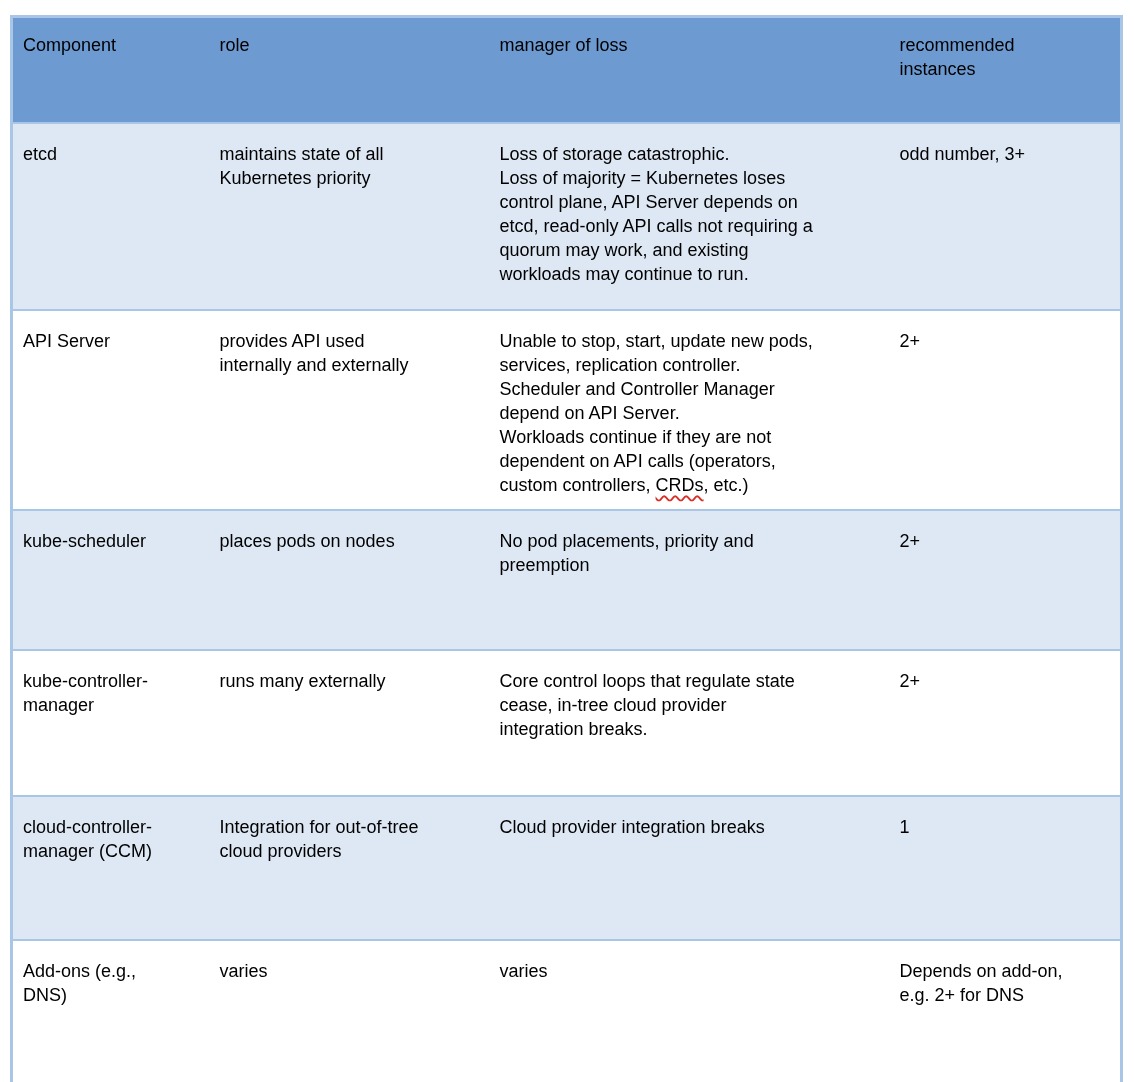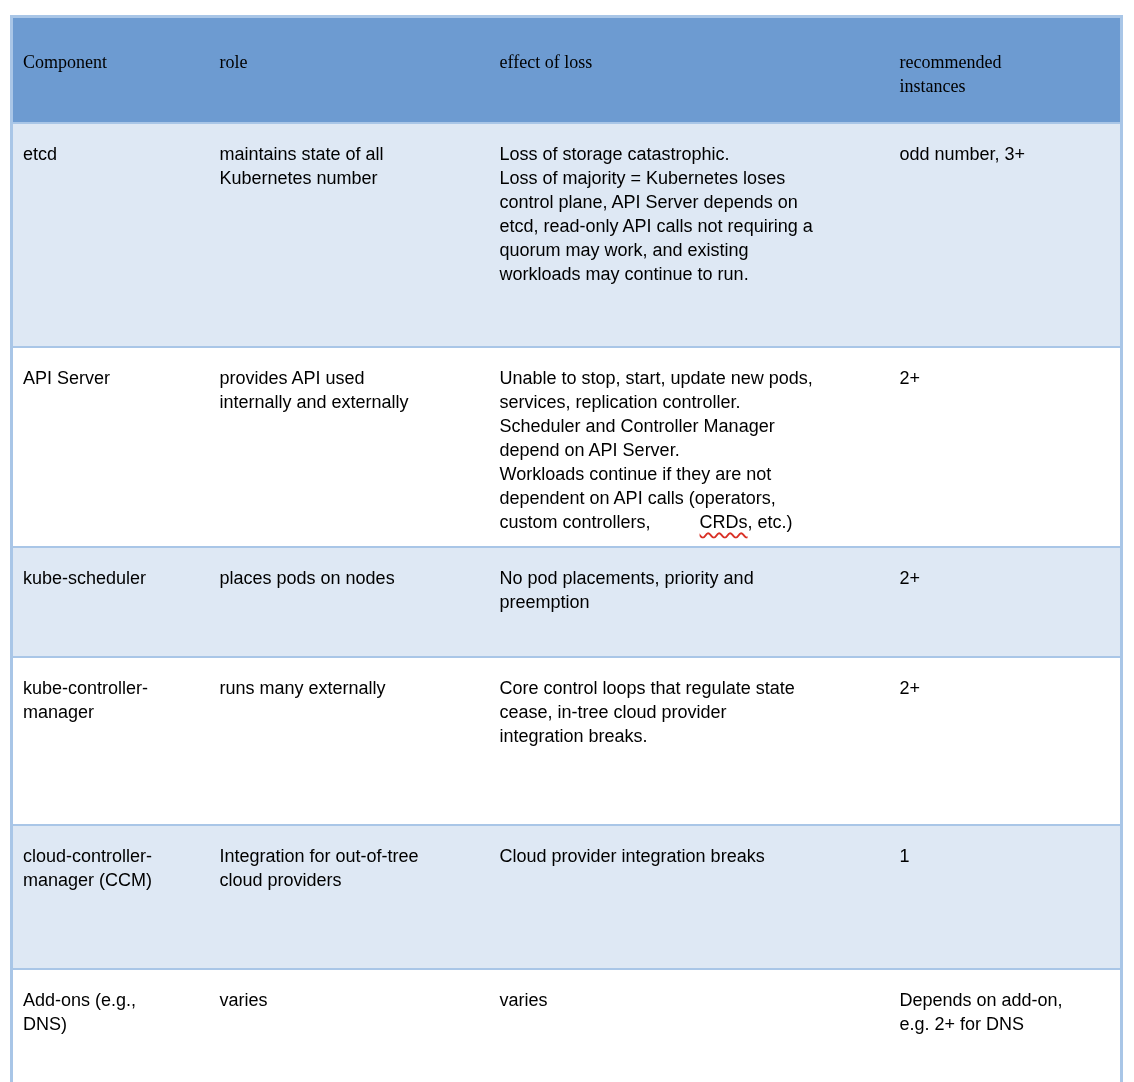--- a/index.html
+++ b/index.html
@@ -44,68 +44,66 @@
     padding: 18px 12px 12px 10px;
     white-space: pre-line;
     overflow-wrap: break-word;
     border-top: 2px solid var(--table-border);
     border-bottom: 2px solid var(--table-border);
     border-left: none;
     border-right: none;
   }
   .components-table thead th {
     background: var(--header-bg);
-    padding-top: 32px;
-    font-family: Liberation Serif, serif;
+    padding-top: 15px;
   }
   tr.row-alt td   { background: var(--alt-row-bg); }
   tr.row-white td { background: var(--white-row-bg); }
 
   tr.h-header { height: 106px; }
-  tr.h-r0 { height: 224px; }
+  tr.h-r0 { height: 187px; }
   tr.h-r1 { height: 176px; }
-  tr.h-r2 { height: 110px; }
-  tr.h-r3 { height: 168px; }
+  tr.h-r2 { height: 140px; }
+  tr.h-r3 { height: 146px; }
   tr.h-r4 { height: 144px; }
   tr.h-r5 { height: 175px; }
 
   .misspelled {
     text-decoration-line: underline;
     text-decoration-style: wavy;
     text-decoration-color: var(--spellcheck-underline);
     text-decoration-thickness: 2px;
     text-underline-offset: 4px;
-    margin-left: 44px;
   }
 </style>
 </head>
 <body>
 
 <div class="page">
   <table class="components-table">
     <colgroup>
       <col style="width:198px">
       <col style="width:280px">
       <col style="width:400px">
       <col style="width:232px">
     </colgroup>
     <thead>
       <tr class="h-header">
         <th>Component</th>
         <th>role</th>
-        <th>effect of loss</th>
+        <th>manager of loss</th>
         <th>recommended
 instances</th>
       </tr>
     </thead>
     <tbody>
       <tr class="row-alt h-r0">
         <td>etcd</td>
         <td>maintains state of all
-Kubernetes number</td>
+Kubernetes priority</td>
         <td>Loss of storage catastrophic.
 Loss of majority = Kubernetes loses
 control plane, API Server depends on
 etcd, read-only API calls not requiring a
 quorum may work, and existing
 workloads may continue to run.</td>
         <td>odd number, 3+</td>
       </tr>
       <tr class="row-white h-r1">
         <td>API Server</td>

